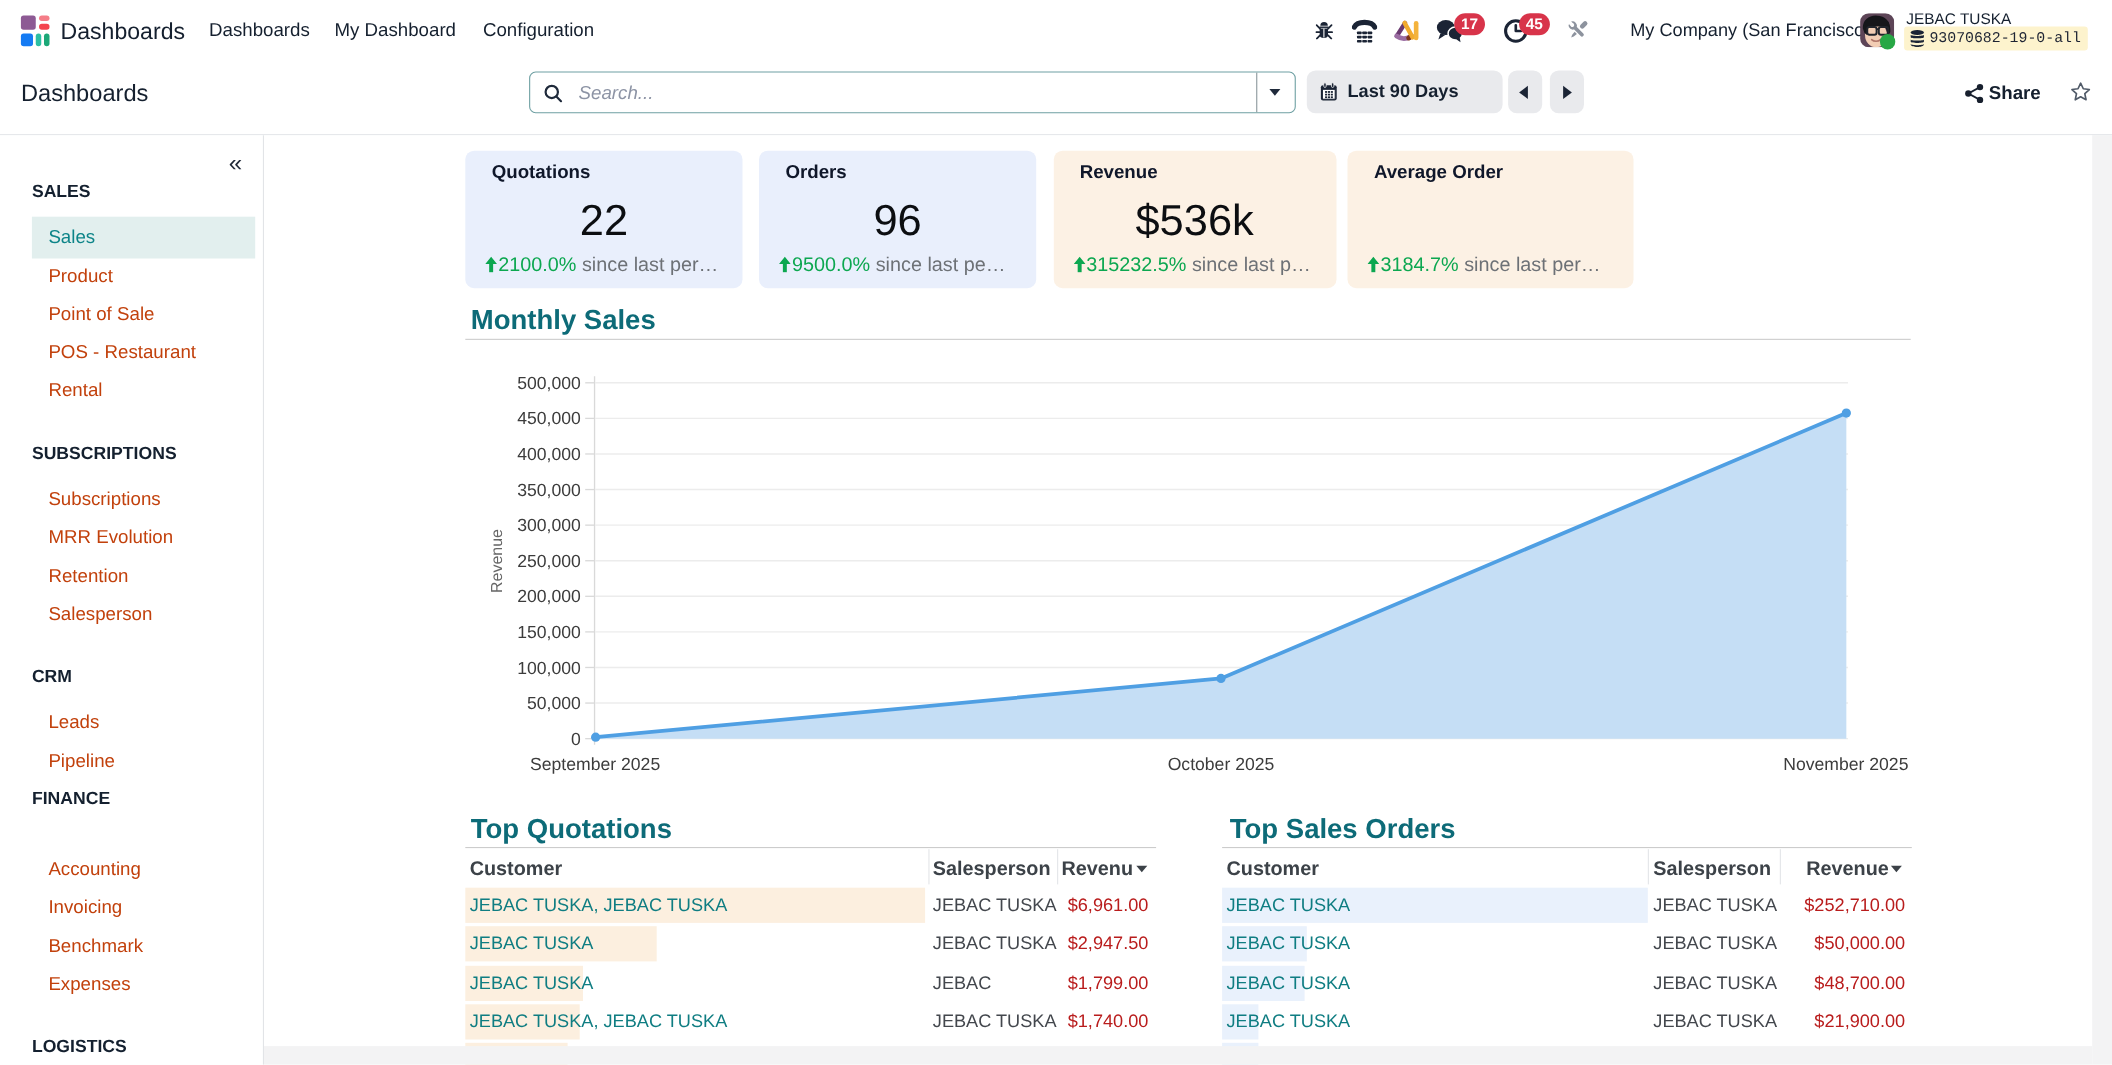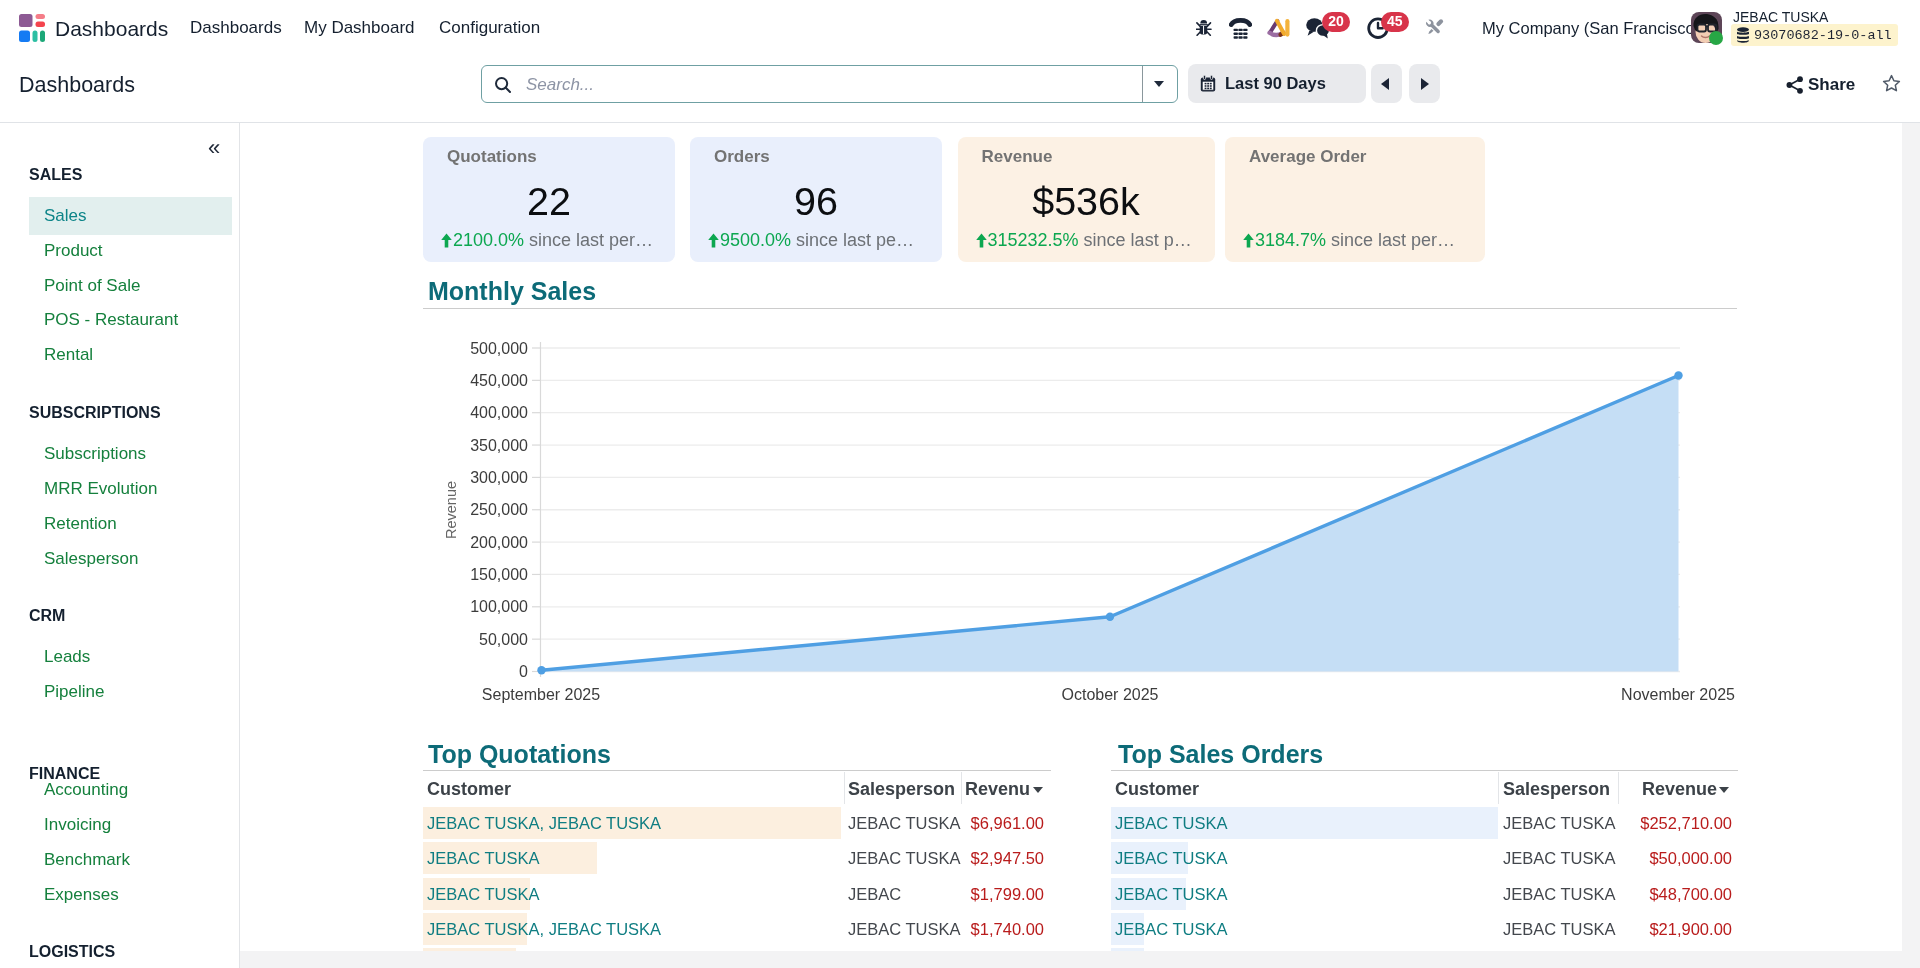--- a/index.html
+++ b/index.html
@@ -1,23 +1,23 @@
 <!DOCTYPE html>
 <html><head>
 <meta charset="utf-8">
 <style>
 * { margin:0; padding:0; box-sizing:border-box; }
 html,body { width:1920px; height:968px; background:#fff; font-family:"Liberation Sans",sans-serif; overflow:hidden; }
 .abs { position:absolute; }
 body { position:relative; }
 .navtext { color:#15202f; }
 .sech { left:29px; font-size:16px; font-weight:700; color:#14202f; line-height:18px; }
-.sitem { left:44px; font-size:17px; color:#15803d; line-height:22px; }
+.sitem { left:44px; font-size:17px; color:#c2410c; line-height:22px; }
 .card { position:absolute; top:137px; width:252px; height:125px; border-radius:8px; }
-.cardtitle { position:absolute; left:24px; top:10px; font-size:17px; font-weight:700; color:#737373; line-height:20px; }
+.cardtitle { position:absolute; left:24px; top:10px; font-size:17px; font-weight:700; color:#0f172a; line-height:20px; }
 .cardval { position:absolute; left:0; width:100%; text-align:center; font-size:39.5px; color:#0c0e11; line-height:46px; top:41px; }
 .cardfoot { position:absolute; left:18px; top:92px; font-size:18px; line-height:22px; color:#6d7176; white-space:nowrap; }
 .green { color:#0ca750; }
 .th { position:absolute; font-size:18px; font-weight:700; color:#3c4248; line-height:22px; top:778px; }
 .teal { color:#0f7d82; }
 .trow { position:absolute; font-size:16.5px; line-height:21px; white-space:nowrap; }
 .hsep { position:absolute; width:1px; height:32px; background:#e3e5e8; }
 .bar { position:absolute; height:32px; }
 .rval { position:absolute; text-align:right; color:#b91c1c; }
 </style>
@@ -83,21 +83,21 @@
     <path d="M23.4 5.2 L23.4 18.6" stroke="#f4b33c" stroke-width="4.2" stroke-linecap="round" fill="none"></path>
   </svg>
 
   <svg class="abs" style="left:1306px;top:18px;" width="24" height="21" viewBox="0 0 24 21">
     <ellipse cx="8.4" cy="7" rx="8.2" ry="6.8" fill="#1b2435"></ellipse>
     <polygon points="3.4,12.4 8.2,13.6 1.6,17.8" fill="#1b2435"></polygon>
     <ellipse cx="17" cy="12.5" rx="6.6" ry="5.9" fill="#1b2435" stroke="#fff" stroke-width="1.4"></ellipse>
     <polygon points="16.5,16.8 21.8,20.4 20.7,14.8" fill="#1b2435"></polygon>
   </svg>
 
-  <div class="abs" style="left:1322px;top:12px;width:28px;height:19.5px;background:#d8344a;border-radius:10px;color:#fff;font-size:14px;font-weight:700;text-align:center;line-height:19.5px;">20</div>
+  <div class="abs" style="left:1322px;top:12px;width:28px;height:19.5px;background:#d8344a;border-radius:10px;color:#fff;font-size:14px;font-weight:700;text-align:center;line-height:19.5px;">17</div>
 
   <svg class="abs" style="left:1367px;top:17px;" width="22" height="22" viewBox="0 0 22 22">
     <circle cx="11" cy="11.2" r="9.3" fill="none" stroke="#1b2435" stroke-width="2.8"></circle>
     <path d="M11 6 L11 11.2 L15.7 11.2" fill="none" stroke="#1b2435" stroke-width="2.4" stroke-linecap="round" stroke-linejoin="round"></path>
   </svg>
 
   <div class="abs" style="left:1381px;top:12px;width:27.5px;height:19.5px;background:#d8344a;border-radius:10px;color:#fff;font-size:14px;font-weight:700;text-align:center;line-height:19.5px;">45</div>
 
   <svg class="abs" style="left:1425px;top:18px;" width="19" height="19" viewBox="0 0 19 19">
     <g fill="#8d939e">
@@ -215,21 +215,21 @@
   <div class="sitem abs" style="top:186px;">POS - Restaurant</div>
   <div class="sitem abs" style="top:221px;">Rental</div>
   <div class="sech abs" style="top:281px;">SUBSCRIPTIONS</div>
   <div class="sitem abs" style="top:319.5px;">Subscriptions</div>
   <div class="sitem abs" style="top:354.5px;">MRR Evolution</div>
   <div class="sitem abs" style="top:389.5px;">Retention</div>
   <div class="sitem abs" style="top:424.5px;">Salesperson</div>
   <div class="sech abs" style="top:484px;">CRM</div>
   <div class="sitem abs" style="top:522.5px;">Leads</div>
   <div class="sitem abs" style="top:557.5px;">Pipeline</div>
-  <div class="sech abs" style="top:642px;">FINANCE</div>
+  <div class="sech abs" style="top:595px;">FINANCE</div>
   <div class="sitem abs" style="top:655.5px;">Accounting</div>
   <div class="sitem abs" style="top:690.5px;">Invoicing</div>
   <div class="sitem abs" style="top:725.5px;">Benchmark</div>
   <div class="sitem abs" style="top:760.5px;">Expenses</div>
   <div class="sech abs" style="top:820px;">LOGISTICS</div>
 </div>
 
 <div class="abs" id="content" style="left:240px;top:123px;width:1662px;height:845px;background:#fff;"></div>
 
 <div class="card" style="left:423px;background:#e9effc;">

